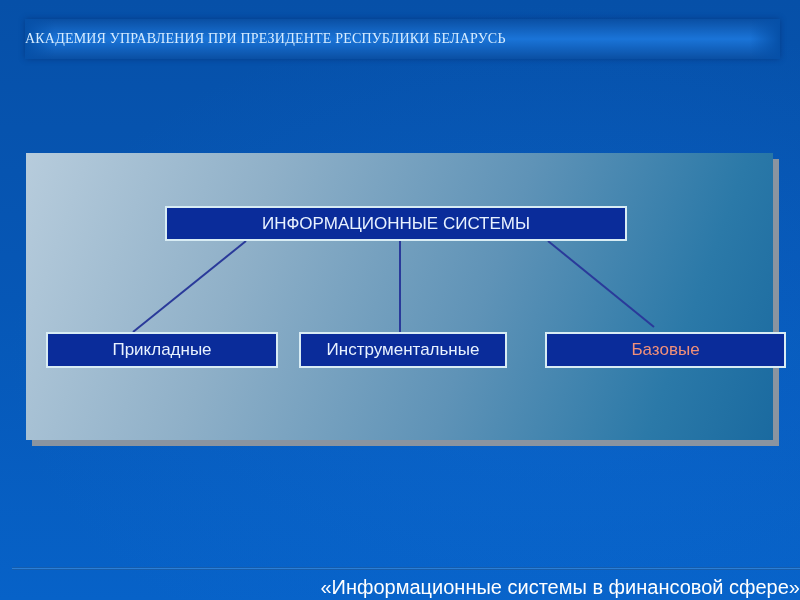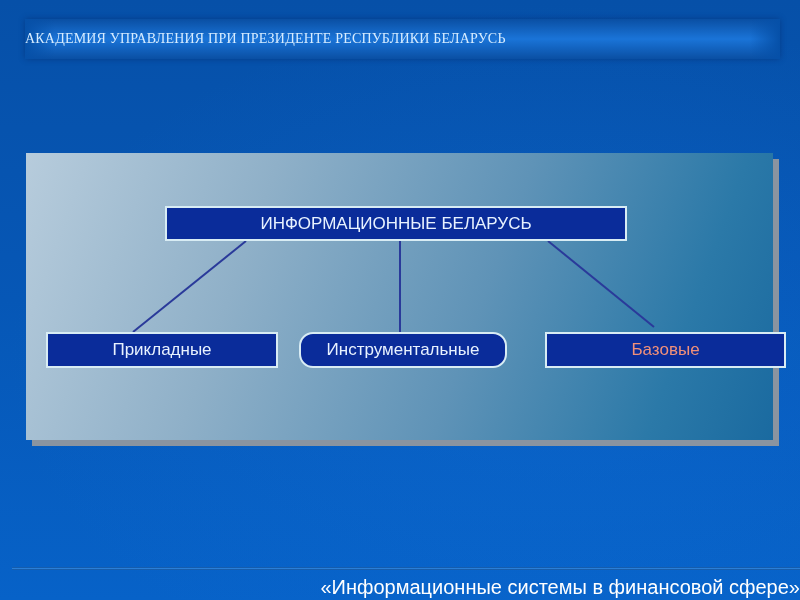--- a/index.html
+++ b/index.html
@@ -91,21 +91,21 @@
       line-height: 31px;
       font-size: 17px;
     }
     .node-child {
       top: 332px;
       height: 36px;
       line-height: 32px;
       font-size: 17px;
     }
     .node-applied { left: 46px; width: 232px; }
-    .node-tool { left: 299px; width: 208px; border-radius: 14px; }
+    .node-tool { left: 299px; width: 208px; }
     .node-base { left: 545px; width: 241px; color: #f0907a; }
     .footer-line {
       position: absolute;
       left: 12px;
       top: 567px;
       width: 788px;
       height: 3px;
       background: linear-gradient(180deg, #0b4c98 0%, #2a7fd8 50%, #0b4c98 100%);
     }
     .footer-text {
@@ -129,20 +129,20 @@
 
 <div class="panel-shadow"></div>
 <div class="panel"></div>
 
 <svg class="connectors" viewBox="0 0 800 600" xmlns="http://www.w3.org/2000/svg">
   <line x1="246" y1="241" x2="133" y2="332" stroke="#2a3a9a" stroke-width="2"></line>
   <line x1="400" y1="241" x2="400" y2="332" stroke="#2a3a9a" stroke-width="2"></line>
   <line x1="548" y1="241" x2="654" y2="327" stroke="#2a3a9a" stroke-width="2"></line>
 </svg>
 
-<div class="node node-root">ИНФОРМАЦИОННЫЕ БЕЛАРУСЬ</div>
+<div class="node node-root">ИНФОРМАЦИОННЫЕ СИСТЕМЫ</div>
 
 <div class="node node-child node-applied">Прикладные</div>
 <div class="node node-child node-tool">Инструментальные</div>
 <div class="node node-child node-base">Базовые</div>
 
 <div class="footer-line"></div>
 <div class="footer-text">«Информационные системы в финансовой сфере»</div>
 
 </body></html>

